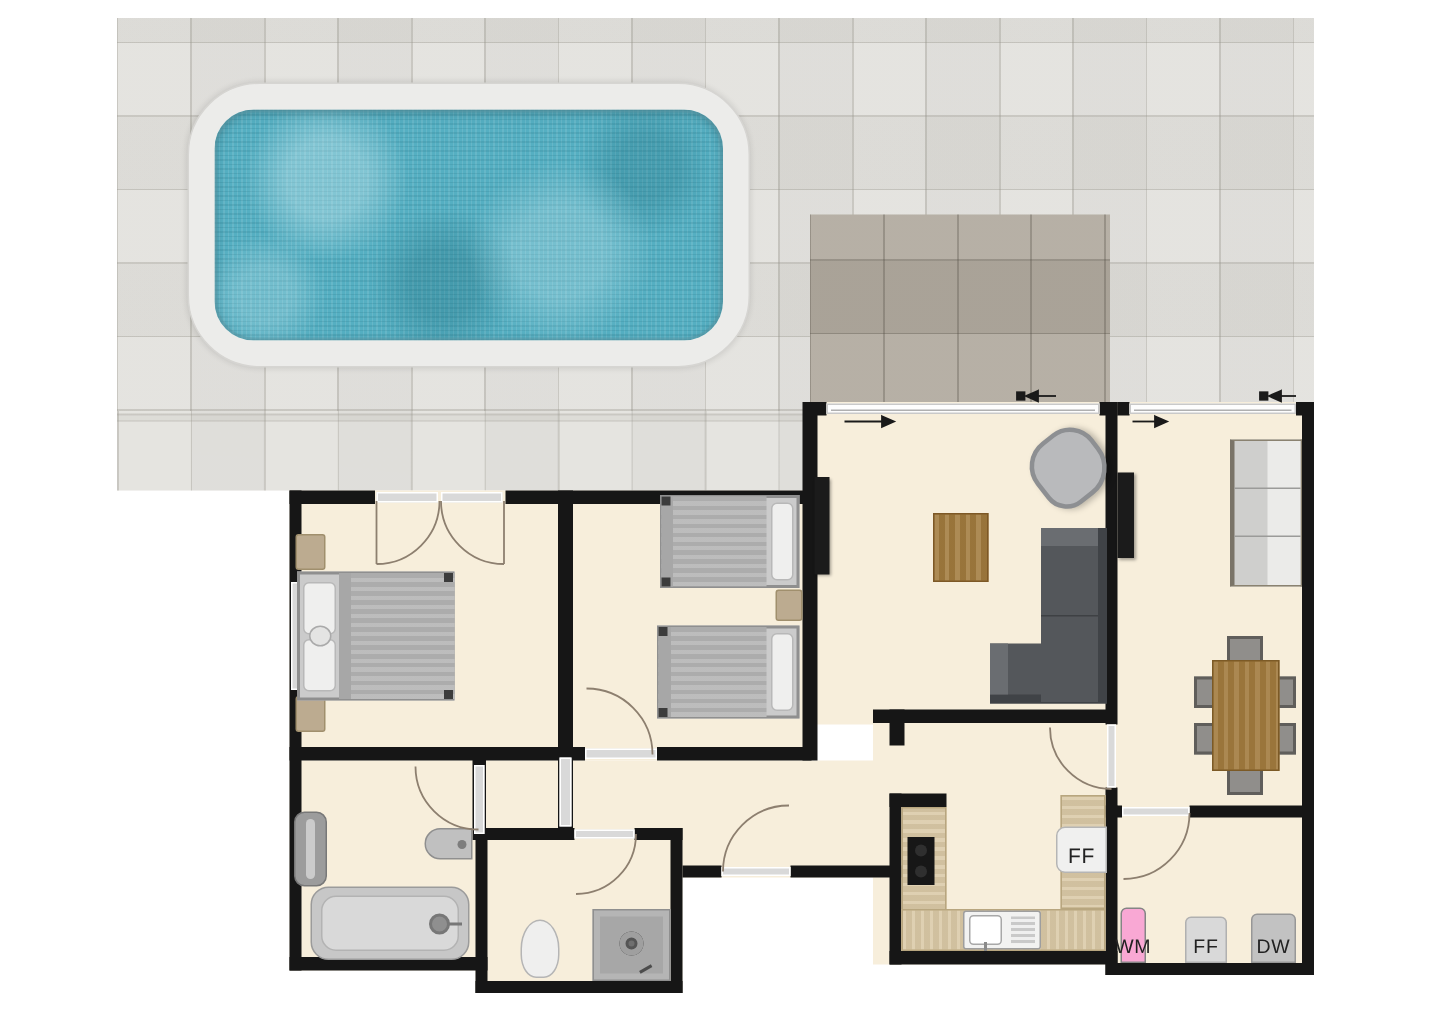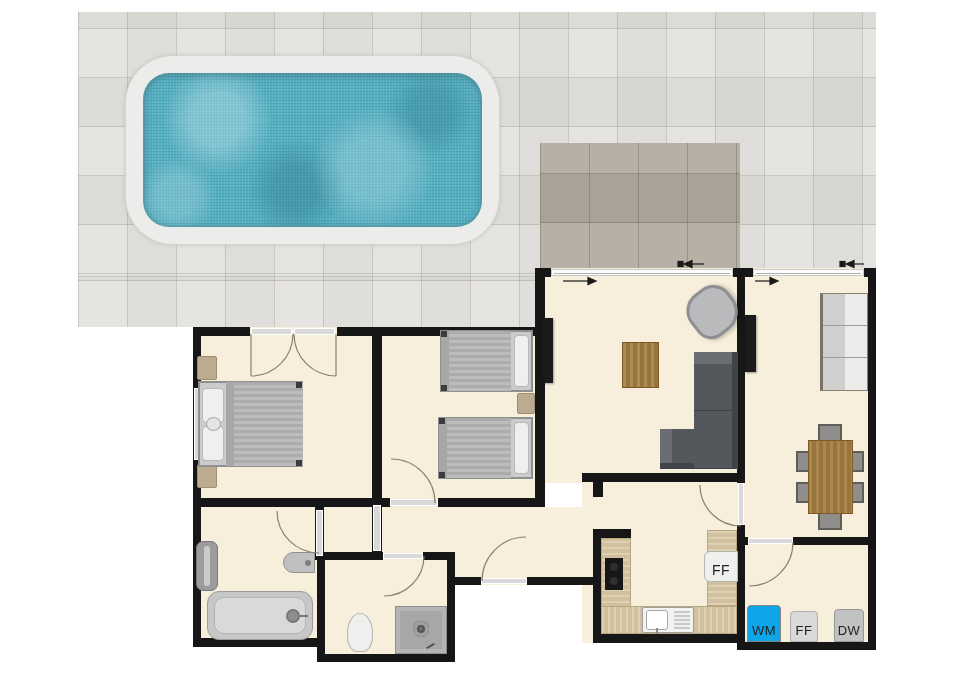--- a/index.html
+++ b/index.html
@@ -170,21 +170,21 @@
   </div>
   <div style="left:642px;top:607px;width:52px;height:26px;background:#f2f2f1;border:1px solid #9e9e9e;border-radius:2px;">
     <div style="left:3px;top:2px;width:22px;height:20px;background:#fff;border:1px solid #a8a8a8;border-radius:3px;"></div>
     <div style="left:13px;bottom:-2px;width:2px;height:6px;background:#8a8a8a;"></div>
     <div style="right:3px;top:3px;width:16px;height:18px;background:repeating-linear-gradient(0deg,#c9c9c9 0 2px,#efefef 2px 4px);"></div>
   </div>
   <div class="appl" style="left:704px;top:551px;width:34px;height:31px;background:#f0f0ef;border:1px solid #b5b5b5;border-radius:6px 0 0 6px;font-size:14px;">
     <span>FF</span>
   </div>
 
-  <div class="appl" style="left:747px;top:605px;width:34px;height:37px;background:#0ea5e9;border:1px solid #858585;border-radius:4px 4px 0 0;">
+  <div class="appl" style="left:747px;top:605px;width:17px;height:37px;background:#f9a8d4;border:1px solid #858585;border-radius:4px 4px 0 0;">
     <span>WM</span>
   </div>
   <div class="appl" style="left:790px;top:611px;width:28px;height:31px;background:#d9d9d9;border:1px solid #b0b0b0;border-radius:4px 4px 0 0;">
     <span>FF</span>
   </div>
   <div class="appl" style="left:834px;top:609px;width:30px;height:33px;background:#c2c2c2;border:1px solid #979797;border-radius:4px 4px 0 0;">
     <span>DW</span>
   </div>
 
   <div style="left:196px;top:541px;width:22px;height:50px;background:#9c9c9c;border:1px solid #787878;border-radius:7px;">

